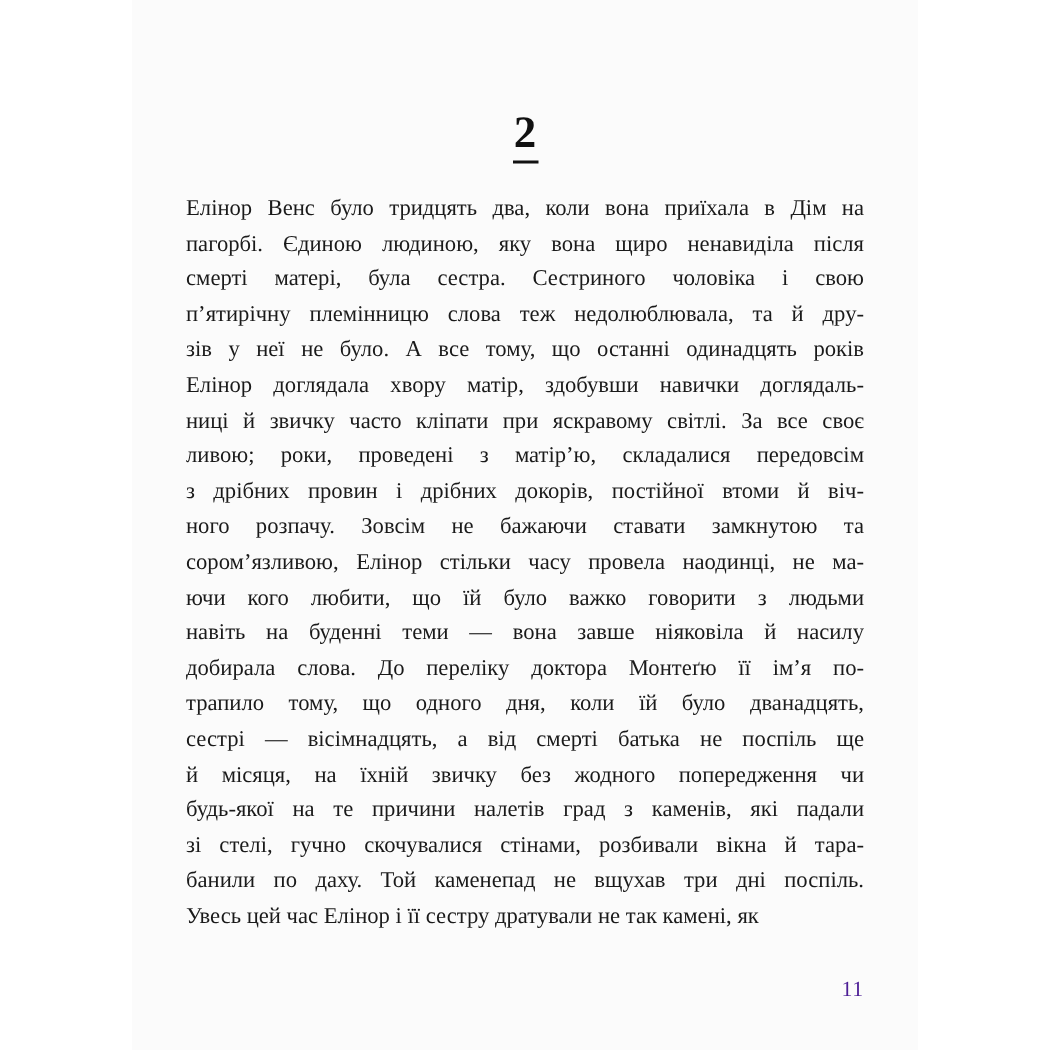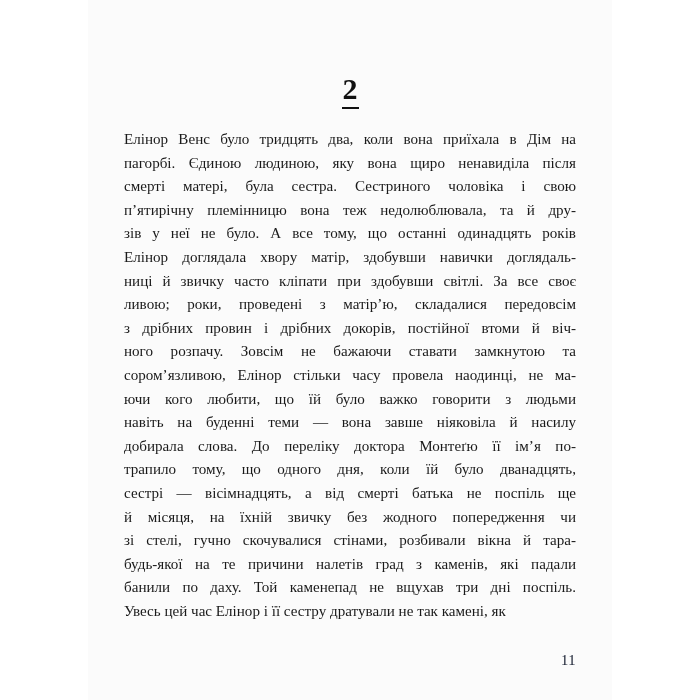--- a/index.html
+++ b/index.html
@@ -85,56 +85,56 @@
   }
 
   
   #page-folio {
     position: absolute;
     left: 88px;
     top: 652px;
     width: 488px;
     text-align: right;
     font-size: 14.5px;
-    color: #0f172a;
+    color: #4c1d95;
     letter-spacing: 0.5px;
   }
 </style>
 </head>
 <body>
 
 <div id="book-page">
 
   <div id="paper-sheet"></div>
 
   <div id="chapter-heading">
     <span id="chapter-number">2</span>
   </div>
 
   <div id="body-text">
     <p id="body-paragraph">
         <span class="line">Елінор Венс було тридцять два, коли вона приїхала в Дім на</span>
         <span class="line">пагорбі. Єдиною людиною, яку вона щиро ненавиділа після</span>
         <span class="line">смерті матері, була сестра. Сестриного чоловіка і свою</span>
-        <span class="line">п’ятирічну племінницю вона теж недолюблювала, та й дру-</span>
+        <span class="line">п’ятирічну племінницю слова теж недолюблювала, та й дру-</span>
         <span class="line">зів у неї не було. А все тому, що останні одинадцять років</span>
         <span class="line">Елінор доглядала хвору матір, здобувши навички доглядаль-</span>
-        <span class="line">ниці й звичку часто кліпати при здобувши світлі. За все своє</span>
+        <span class="line">ниці й звичку часто кліпати при яскравому світлі. За все своє</span>
         <span class="line">ливою; роки, проведені з матір’ю, складалися передовсім</span>
         <span class="line">з дрібних провин і дрібних докорів, постійної втоми й віч-</span>
         <span class="line">ного розпачу. Зовсім не бажаючи ставати замкнутою та</span>
         <span class="line">сором’язливою, Елінор стільки часу провела наодинці, не ма-</span>
         <span class="line">ючи кого любити, що їй було важко говорити з людьми</span>
         <span class="line">навіть на буденні теми — вона завше ніяковіла й насилу</span>
         <span class="line">добирала слова. До переліку доктора Монтеґю її ім’я по-</span>
         <span class="line">трапило тому, що одного дня, коли їй було дванадцять,</span>
         <span class="line">сестрі — вісімнадцять, а від смерті батька не поспіль ще</span>
         <span class="line">й місяця, на їхній звичку без жодного попередження чи</span>
+        <span class="line">будь-якої на те причини налетів град з каменів, які падали</span>
         <span class="line">зі стелі, гучно скочувалися стінами, розбивали вікна й тара-</span>
-        <span class="line">будь-якої на те причини налетів град з каменів, які падали</span>
         <span class="line">банили по даху. Той каменепад не вщухав три дні поспіль.</span>
         <span class="line last">Увесь цей час Елінор і її сестру дратували не так камені, як</span>
       </p>
   </div>
 
   <div id="page-folio">11</div>
 
 </div>
 
 </body></html>

